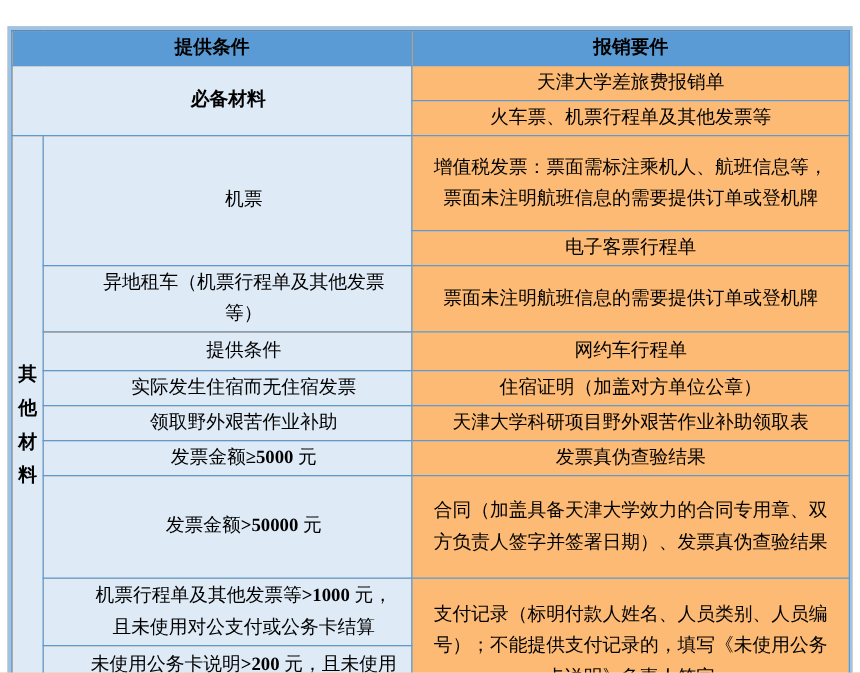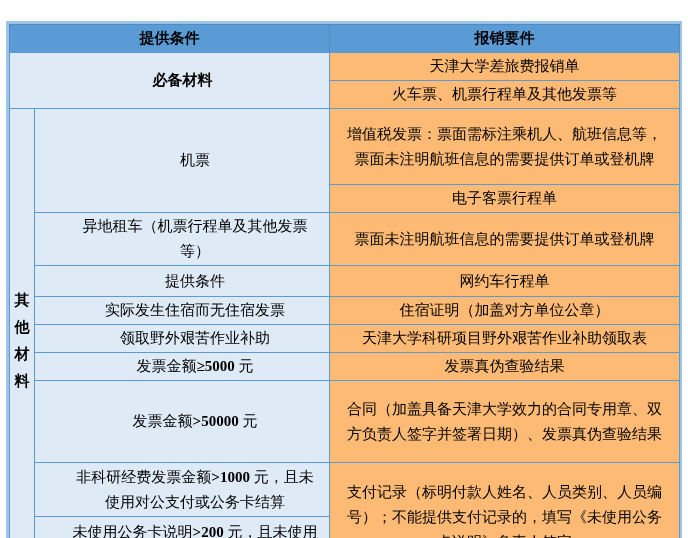--- a/index.html
+++ b/index.html
@@ -105,21 +105,21 @@
       <td class="lt"><span>发票金额</span><span class="b">≥5000</span><span> 元</span></td>
       <td>发票真伪查验结果</td>
     </tr>
 
     <tr style="height:82px">
       <td class="lt"><span>发票金额</span><span class="b">&gt;50000</span><span> 元</span></td>
       <td class="wraptext">合同（加盖具备天津大学效力的合同专用章、双方负责人签字并签署日期）、发票真伪查验结果</td>
     </tr>
 
     <tr style="height:54px">
-      <td class="lt"><span>非科研经费发票金额</span><span class="b">&gt;1000</span><span> 元，且未使用对公支付或公务卡结算</span></td>
+      <td class="lt"><span>机票行程单及其他发票等</span><span class="b">&gt;1000</span><span> 元，且未使用对公支付或公务卡结算</span></td>
       <td rowspan="2" class="wraptext">支付记录（标明付款人姓名、人员类别、人员编号）；不能提供支付记录的，填写《未使用公务卡说明》负责人签字</td>
     </tr>
 
     <tr style="height:56px">
       <td class="lt"><span>未使用公务卡说明</span><span class="b">&gt;200</span><span> 元，且未使用对公支付或公务卡结算</span></td>
     </tr>
   </tbody>
     </table>
 </div>
 

